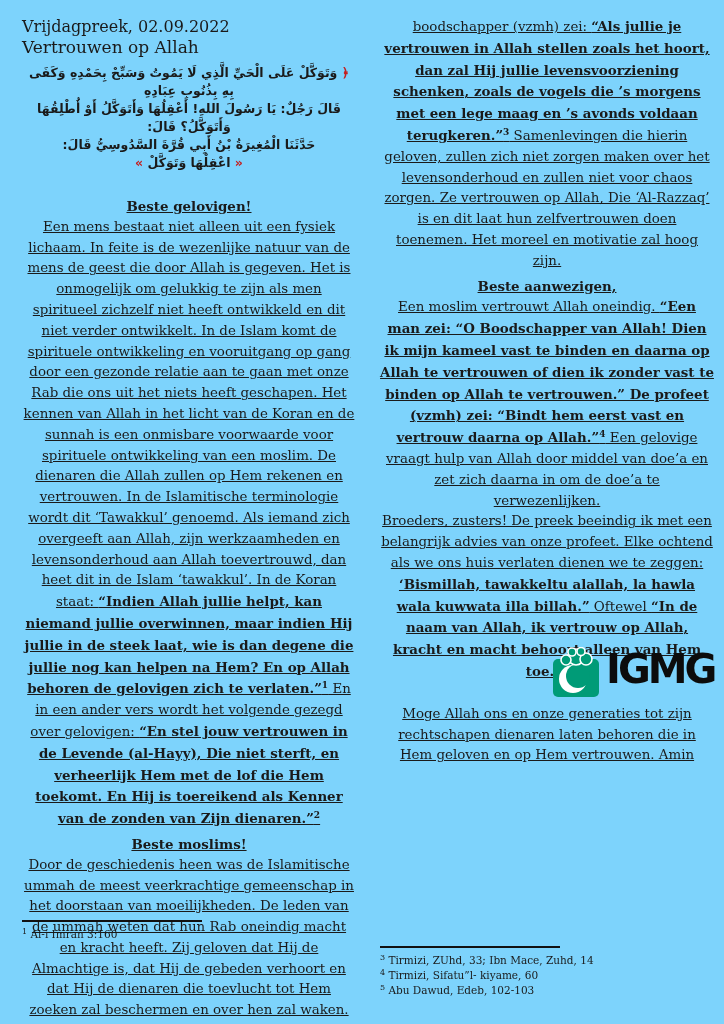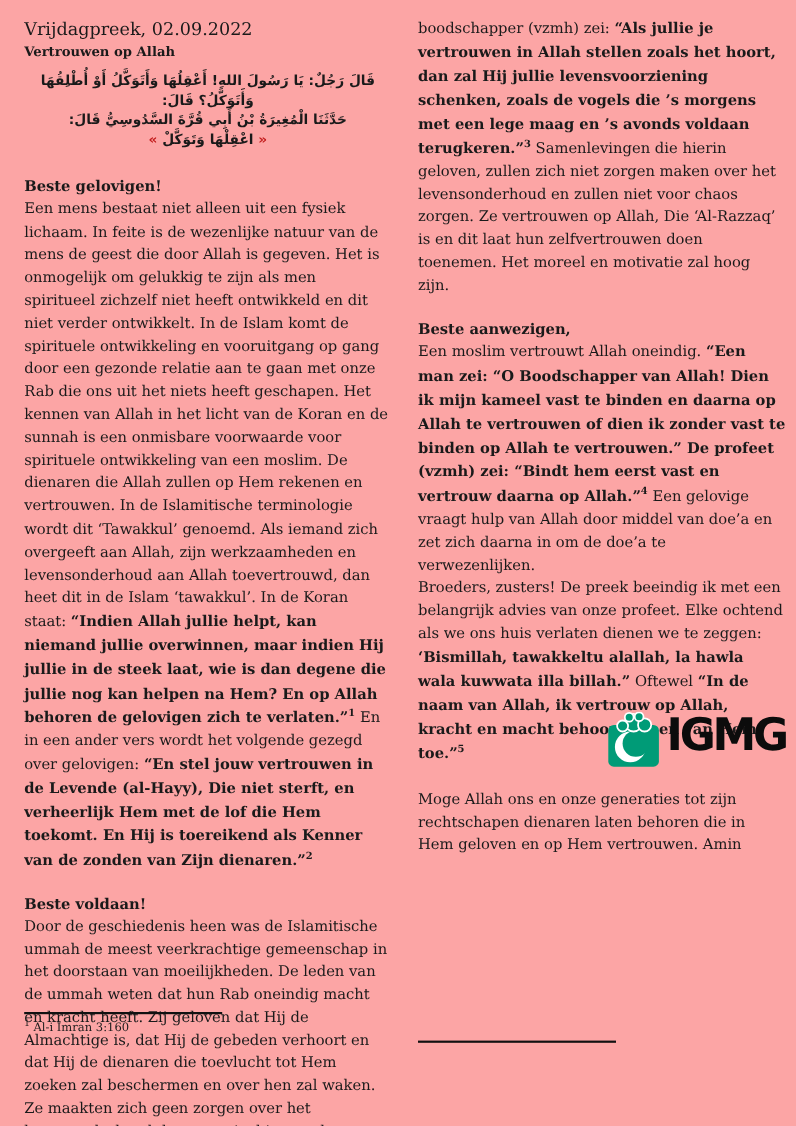--- a/index.html
+++ b/index.html
@@ -1,41 +1,41 @@
 <!DOCTYPE html>
 <html><head>
 <meta charset="utf-8">
 <style>
   html,body{margin:0;padding:0;background:#e8e8e8;}
   .page{
     position:relative;
     width:724px;height:1024px;
-    background:#fca5a5;
+    background:#7dd3fc;
     font-family:"DejaVu Serif","Liberation Serif",serif;
     color:#1a1a1a;
     overflow:hidden;
   }
   .col{position:absolute;top:16px;width:334px;}
   .col-left{left:22px;}
   .col-right{left:380px;}
   .date-line{font-size:16px;line-height:21px;}
-  .doc-title{font-size:12px;line-height:21px;font-weight:bold;}
+  .doc-title{font-size:17px;line-height:21px;font-weight:normal;}
   .arabic{
     direction:rtl;
     text-align:center;
     font-family:"DejaVu Sans","Liberation Sans",sans-serif;
     font-size:12.5px;line-height:18px;
     font-weight:bold;
     margin-top:6px;
   }
   .aline{min-height:18px;}
   .red{color:#c41e1e;}
-  .body-text{font-size:13.4px;line-height:20.8px;text-align:left;}
+  .body-text{font-size:13.4px;line-height:20.8px;text-align:center;text-decoration:underline;}
   .h{font-weight:bold;margin-top:24px;}
-  .h-gap{margin-top:18px;}
+  .h-gap{margin-top:4px;}
   p.body-text{margin:0;}
   .para-gap{margin-top:21px !important;}
   .b{font-weight:bold;}
   sup{font-size:9px;line-height:0;}
   .footnotes{position:absolute;width:334px;font-size:10.5px;line-height:15px;}
   .fn-left{left:22px;top:920px;}
   .fn-right{left:380px;top:946px;}
   .fn-rule{width:180px;border-top:2px solid #111;margin-bottom:5px;}
   .fn sup{font-size:8px;}
   .logo{
@@ -52,29 +52,30 @@
 </head>
 <body>
 
 <div class="page">
 
   <div class="col col-left">
     <div class="date-line">Vrijdagpreek, 02.09.2022</div>
     <div class="doc-title">Vertrouwen op Allah</div>
 
     <div class="arabic" dir="rtl">
+        <div class="aline"><span class="red">﴿</span><span> وَتَوَكَّلْ عَلَى الْحَيِّ الَّذِي لَا يَمُوتُ وَسَبِّحْ بِحَمْدِهِ وَكَفَى بِهِ بِذُنُوبِ عِبَادِهِ</span></div>
         <div class="aline"><span>قَالَ رَجُلٌ: يَا رَسُولَ اللهِ! أَعْقِلُهَا وَأَتَوَكَّلُ أَوْ أُطْلِقُهَا وَأَتَوَكَّلُ؟ قَالَ:</span></div>
         <div class="aline"><span>حَدَّثَنَا الْمُغِيرَةُ بْنُ أَبِي قُرَّةَ السَّدُوسِيُّ قَالَ:</span></div>
         <div class="aline"><span class="red">« </span><span>اعْقِلْهَا وَتَوَكَّلْ</span><span class="red"> »</span></div>
       </div>
 
     <div class="body-text h">Beste gelovigen!</div>
     <p class="body-text"><span>Een mens bestaat niet alleen uit een fysiek lichaam. In feite is de wezenlijke natuur van de mens de geest die door Allah is gegeven. Het is onmogelijk om gelukkig te zijn als men spiritueel zichzelf niet heeft ontwikkeld en dit niet verder ontwikkelt. In de Islam komt de spirituele ontwikkeling en vooruitgang op gang door een gezonde relatie aan te gaan met onze Rab die ons uit het niets heeft geschapen. Het kennen van Allah in het licht van de Koran en de sunnah is een onmisbare voorwaarde voor spirituele ontwikkeling van een moslim. De dienaren die Allah zullen op Hem rekenen en vertrouwen. In de Islamitische terminologie wordt dit ‘Tawakkul’ genoemd. Als iemand zich overgeeft aan Allah, zijn werkzaamheden en levensonderhoud aan Allah toevertrouwd, dan heet dit in de Islam ‘tawakkul’. In de Koran staat: </span><span class="b">“Indien Allah jullie helpt, kan niemand jullie overwinnen, maar indien Hij jullie in de steek laat, wie is dan degene die jullie nog kan helpen na Hem? En op Allah behoren de gelovigen zich te verlaten.”</span><sup class="b">1</sup><span> En in een ander vers wordt het volgende gezegd over gelovigen: </span><span class="b">“En stel jouw vertrouwen in de Levende (al-Hayy), Die niet sterft, en verheerlijk Hem met de lof die Hem toekomt. En Hij is toereikend als Kenner van de zonden van Zijn dienaren.”</span><sup class="b">2</sup></p>
 
-    <div class="body-text h h-gap">Beste voldaan!</div>
+    <div class="body-text h h-gap">Beste moslims!</div>
     <p class="body-text"><span>Door de geschiedenis heen was de Islamitische ummah de meest veerkrachtige gemeenschap in het doorstaan van moeilijkheden. De leden van de ummah weten dat hun Rab oneindig macht en kracht heeft. Zij geloven dat Hij de Almachtige is, dat Hij de gebeden verhoort en dat Hij de dienaren die toevlucht tot Hem zoeken zal beschermen en over hen zal waken. Ze maakten zich geen zorgen over het levensonderhoud dat essentieel is voor het voortbestaan en zij vertrouwden op Allah in overeenstemming met het bevel van de Islam. Onze</span></p>
   </div>
 
   <div class="col col-right">
     <p class="body-text"><span>boodschapper (vzmh) zei: </span><span class="b">“Als jullie je vertrouwen in Allah stellen zoals het hoort, dan zal Hij jullie levensvoorziening schenken, zoals de vogels die ’s morgens met een lege maag en ’s avonds voldaan terugkeren.”</span><sup class="b">3</sup><span> Samenlevingen die hierin geloven, zullen zich niet zorgen maken over het levensonderhoud en zullen niet voor chaos zorgen. Ze vertrouwen op Allah, Die ‘Al-Razzaq’ is en dit laat hun zelfvertrouwen doen toenemen. Het moreel en motivatie zal hoog zijn.</span></p>
 
     <div class="body-text h h-gap">Beste aanwezigen,</div>
     <p class="body-text"><span>Een moslim vertrouwt Allah oneindig. </span><span class="b">“Een man zei: “O Boodschapper van Allah! Dien ik mijn kameel vast te binden en daarna op Allah te vertrouwen of dien ik zonder vast te binden op Allah te vertrouwen.” De profeet (vzmh) zei: “Bindt hem eerst vast en vertrouw daarna op Allah.”</span><sup class="b">4</sup><span> Een gelovige vraagt hulp van Allah door middel van doe’a en zet zich daarna in om de doe’a te verwezenlijken.</span></p>
     <p class="body-text"><span>Broeders, zusters! De preek beeindig ik met een belangrijk advies van onze profeet. Elke ochtend als we ons huis verlaten dienen we te zeggen: </span><span class="b">‘Bismillah, tawakkeltu alallah, la hawla wala kuwwata illa billah.”</span><span> Oftewel </span><span class="b">“In de naam van Allah, ik vertrouw op Allah, kracht en macht behoort alleen van Hem toe.”</span><sup class="b">5</sup></p>
 
@@ -100,15 +101,20 @@
   </div>
 
   <div class="footnotes fn-left">
     <div class="fn-rule"></div>
     <div>
         <div class="fn"><sup>1</sup> Al-i Imran 3:160</div>
       </div>
   </div>
   <div class="footnotes fn-right">
     <div class="fn-rule"></div>
+    <div>
+        <div class="fn"><sup>3</sup> Tirmizi, ZUhd, 33; Ibn Mace, Zuhd, 14</div>
+        <div class="fn"><sup>4</sup> Tirmizi, Sifatu”l- kiyame, 60</div>
+        <div class="fn"><sup>5</sup> Abu Dawud, Edeb, 102-103</div>
+      </div>
   </div>
 
 </div>
 
 </body></html>

